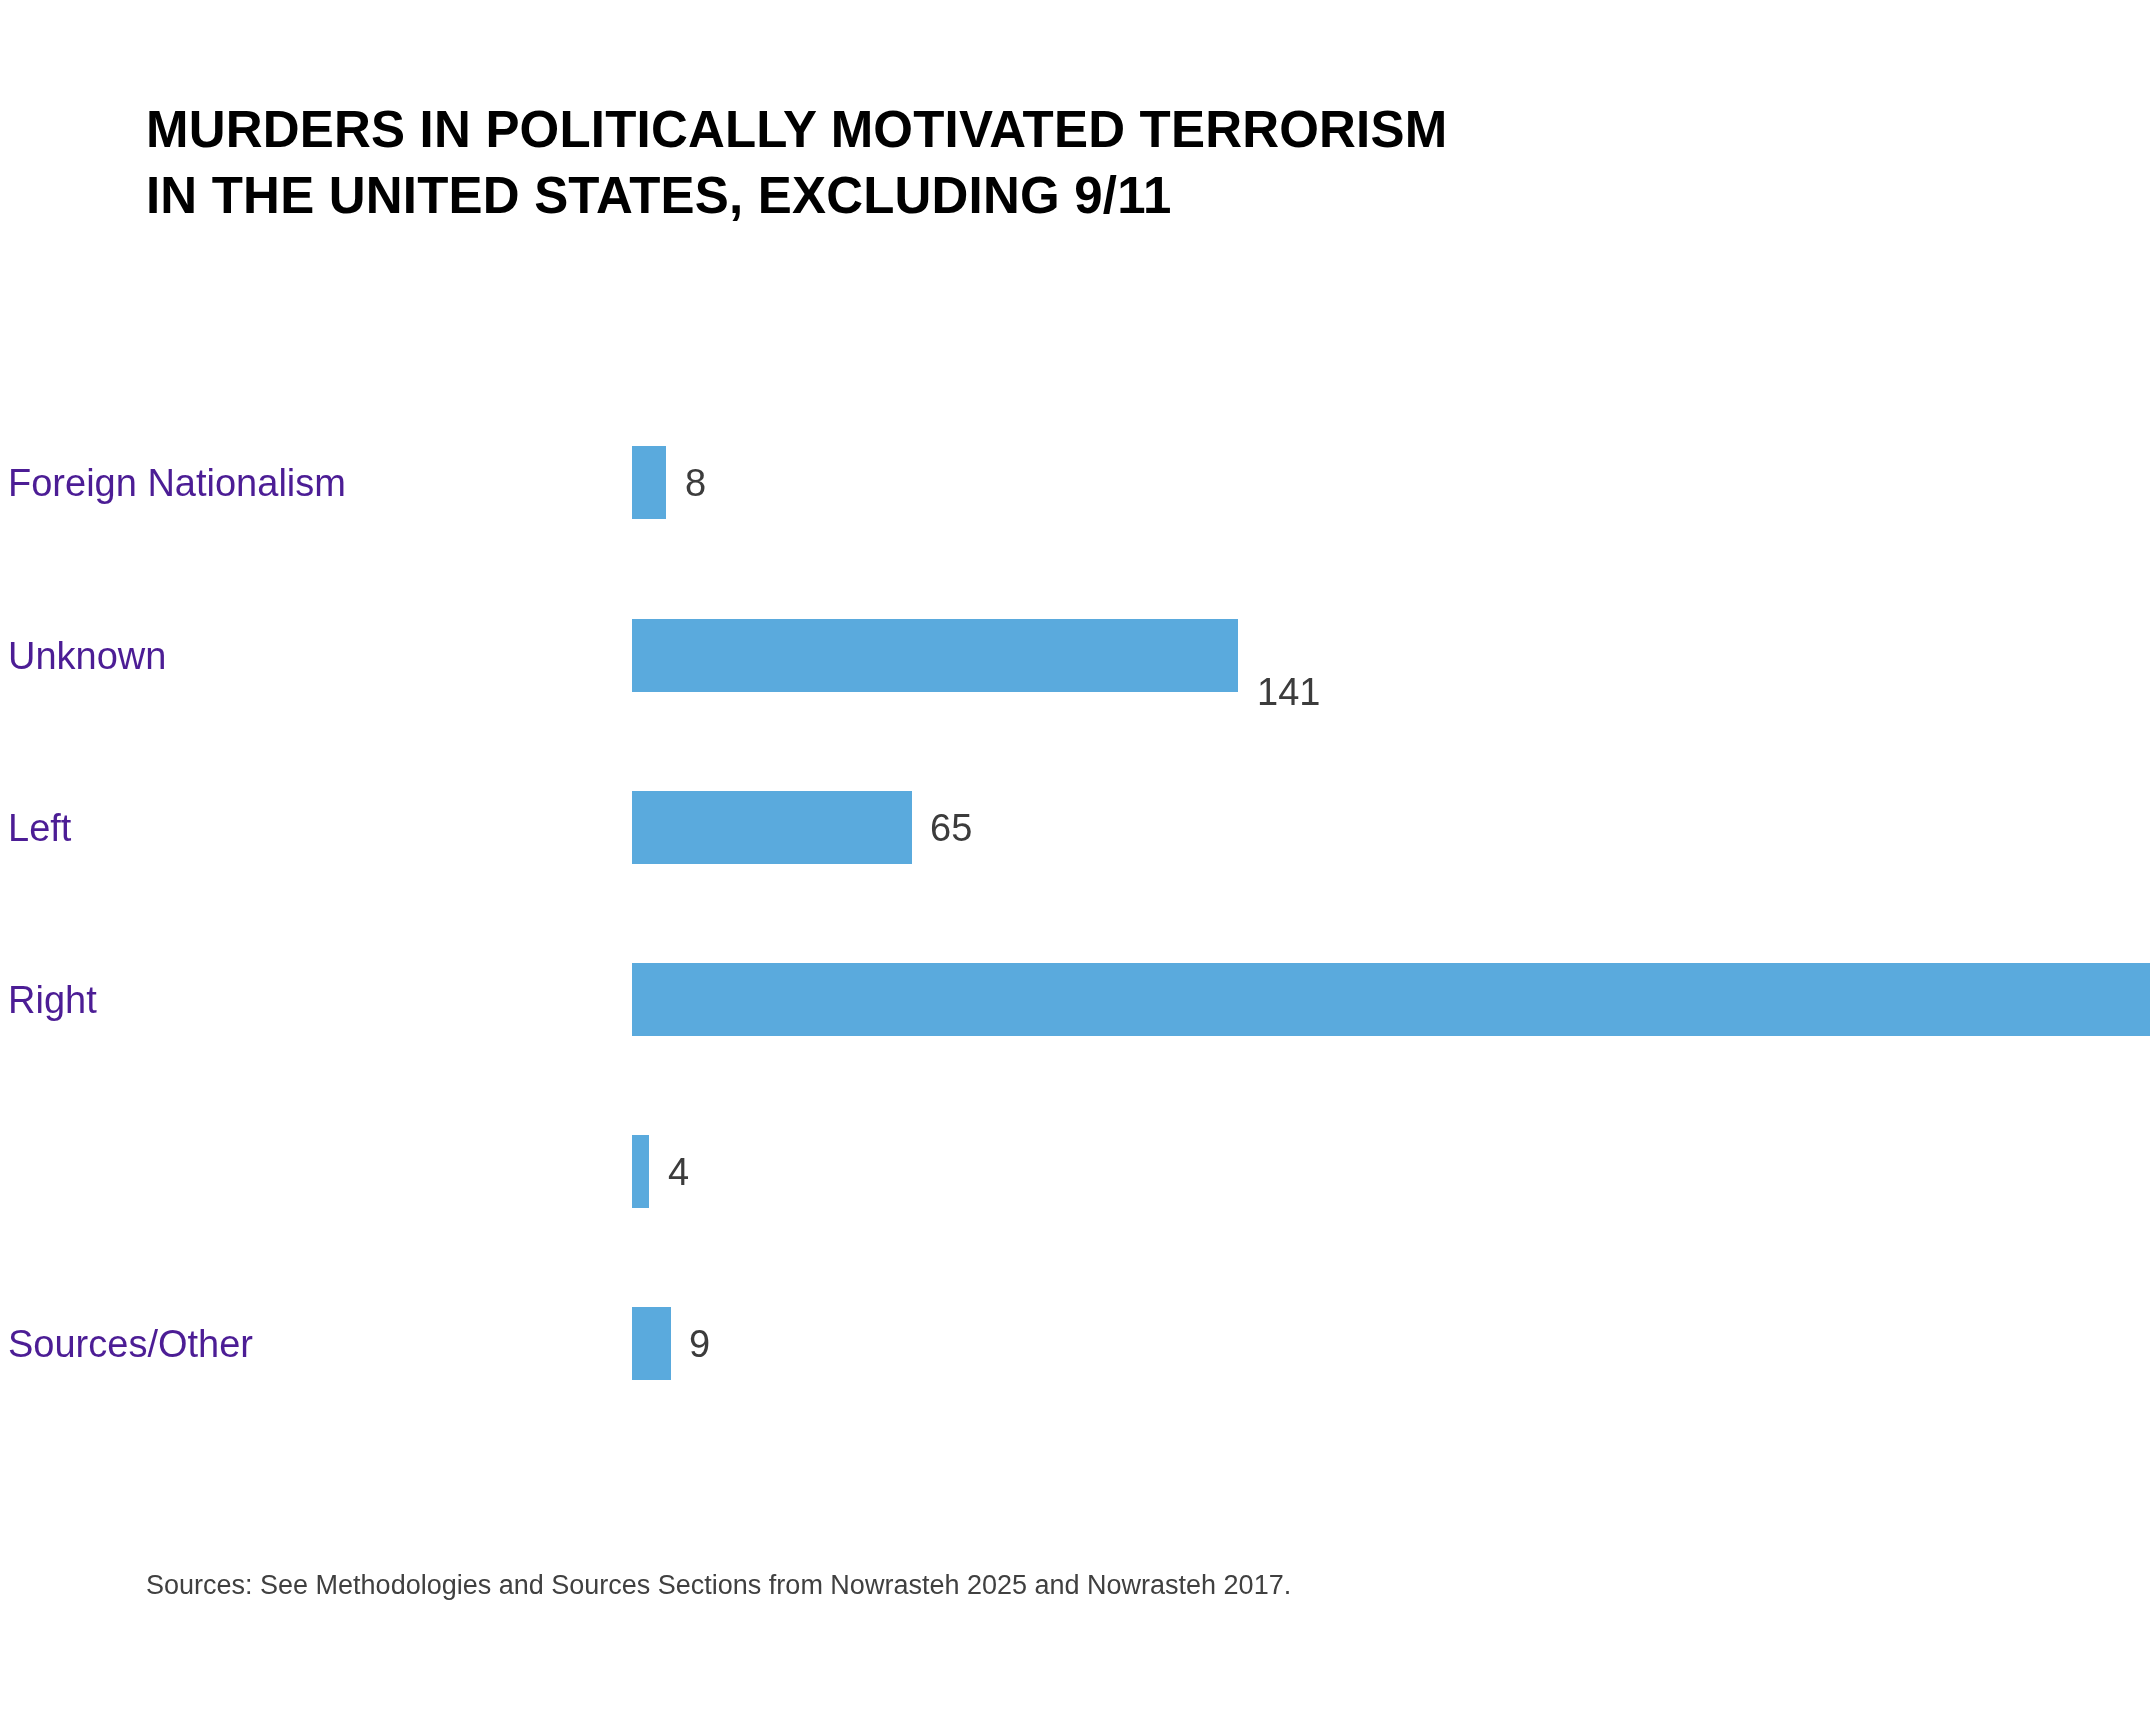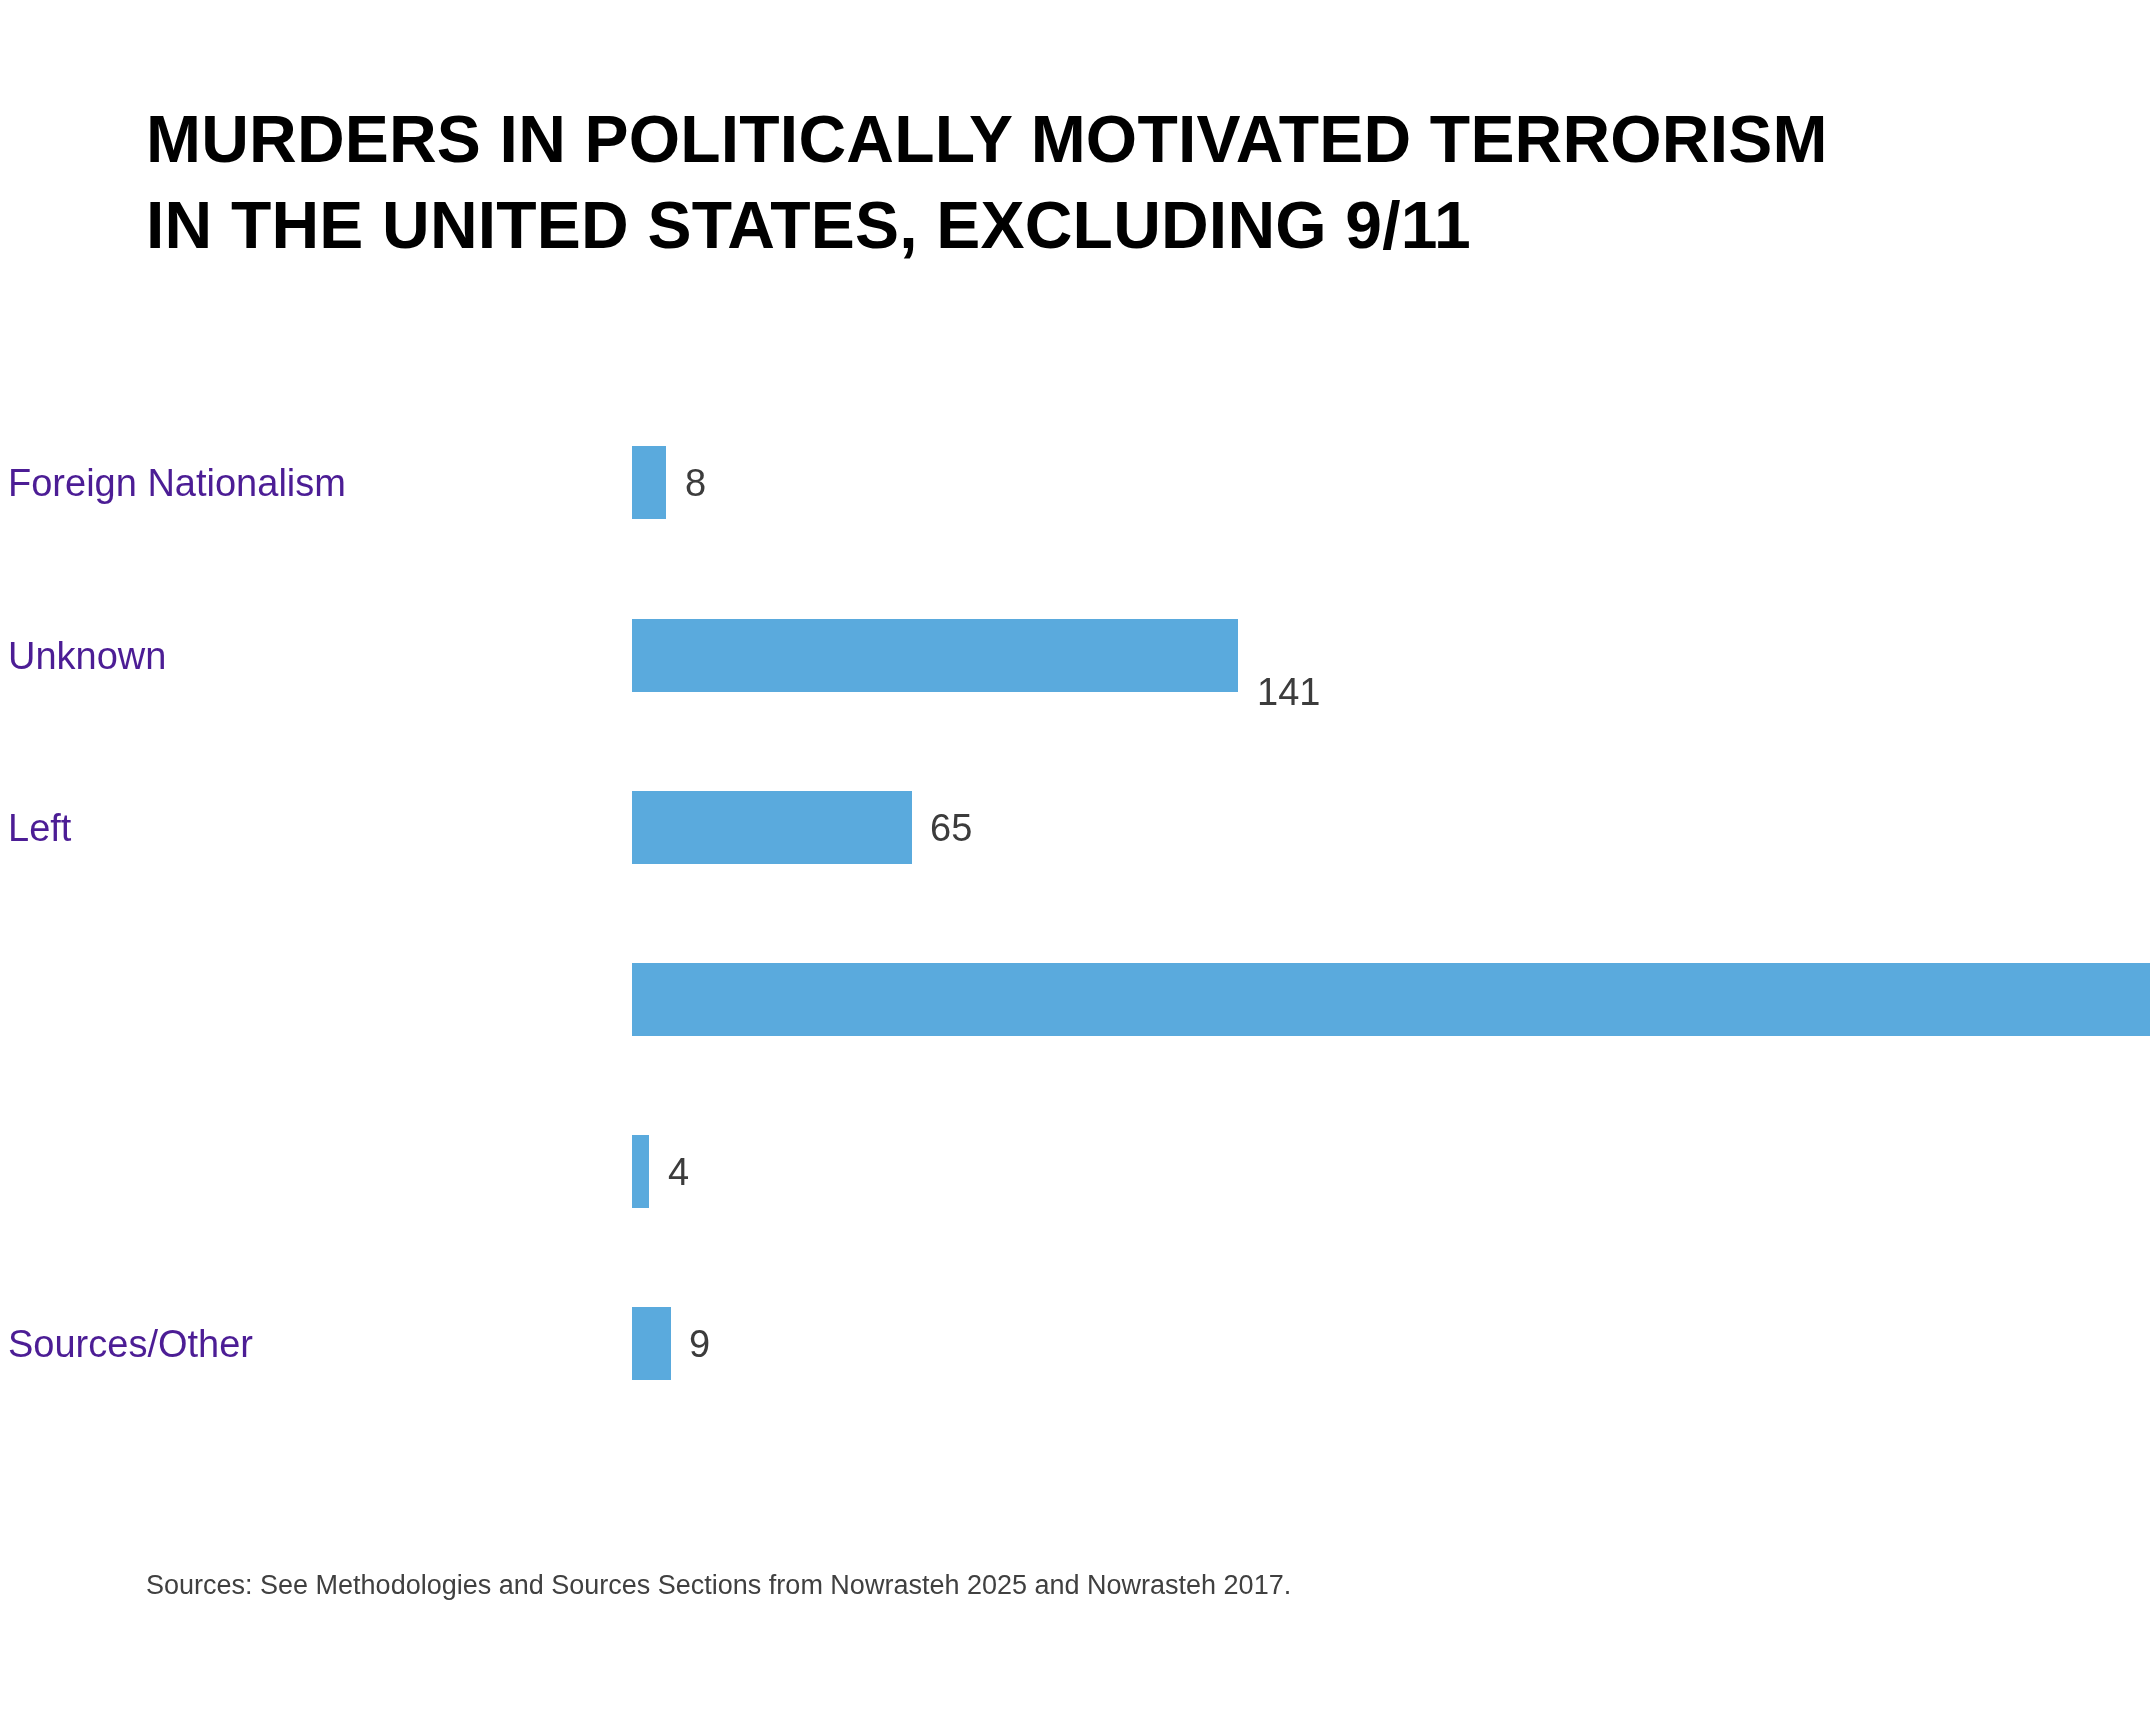--- a/index.html
+++ b/index.html
@@ -19,21 +19,21 @@
   #header {
     position: absolute;
     top: 0; left: 0;
     width: 2581px;
     height: 267px;
   }
   #chart-title {
     position: absolute;
     left: 146px;
     top: 97px;
-    font-size: 66px;
+    font-size: 51px;
     line-height: 1.30;
     font-weight: 700;
     letter-spacing: 0.2px;
     color: #000000;
     white-space: pre-line;
     font-stretch: condensed;
   }
 
   
   #plot {
@@ -107,20 +107,21 @@
       <div class="cat-label">Unknown</div>
       <div class="bar" style="width: 606px; background: rgb(90, 170, 221);"></div>
       <div class="bar-value" style="left: 1257px; margin-top: 36px;">141</div>
     </div>
     <div class="bar-row" style="top: 791px;">
       <div class="cat-label">Left</div>
       <div class="bar" style="width: 280px; background: rgb(90, 170, 221);"></div>
       <div class="bar-value" style="left: 930px; text-align: center;">65</div>
     </div>
     <div class="bar-row" style="top: 963px;">
+      <div class="cat-label">Right</div>
       <div class="bar" style="width: 1682px; background: rgb(90, 170, 221);"></div>
     </div>
     <div class="bar-row" style="top: 1135px;">
       <div class="bar" style="width: 17px; background: rgb(90, 170, 221);"></div>
       <div class="bar-value" style="left: 668px;">4</div>
     </div>
     <div class="bar-row" style="top: 1307px;">
       <div class="cat-label">Sources/Other</div>
       <div class="bar" style="width: 39px; background: rgb(90, 170, 221);"></div>
       <div class="bar-value" style="left: 689px;">9</div>

